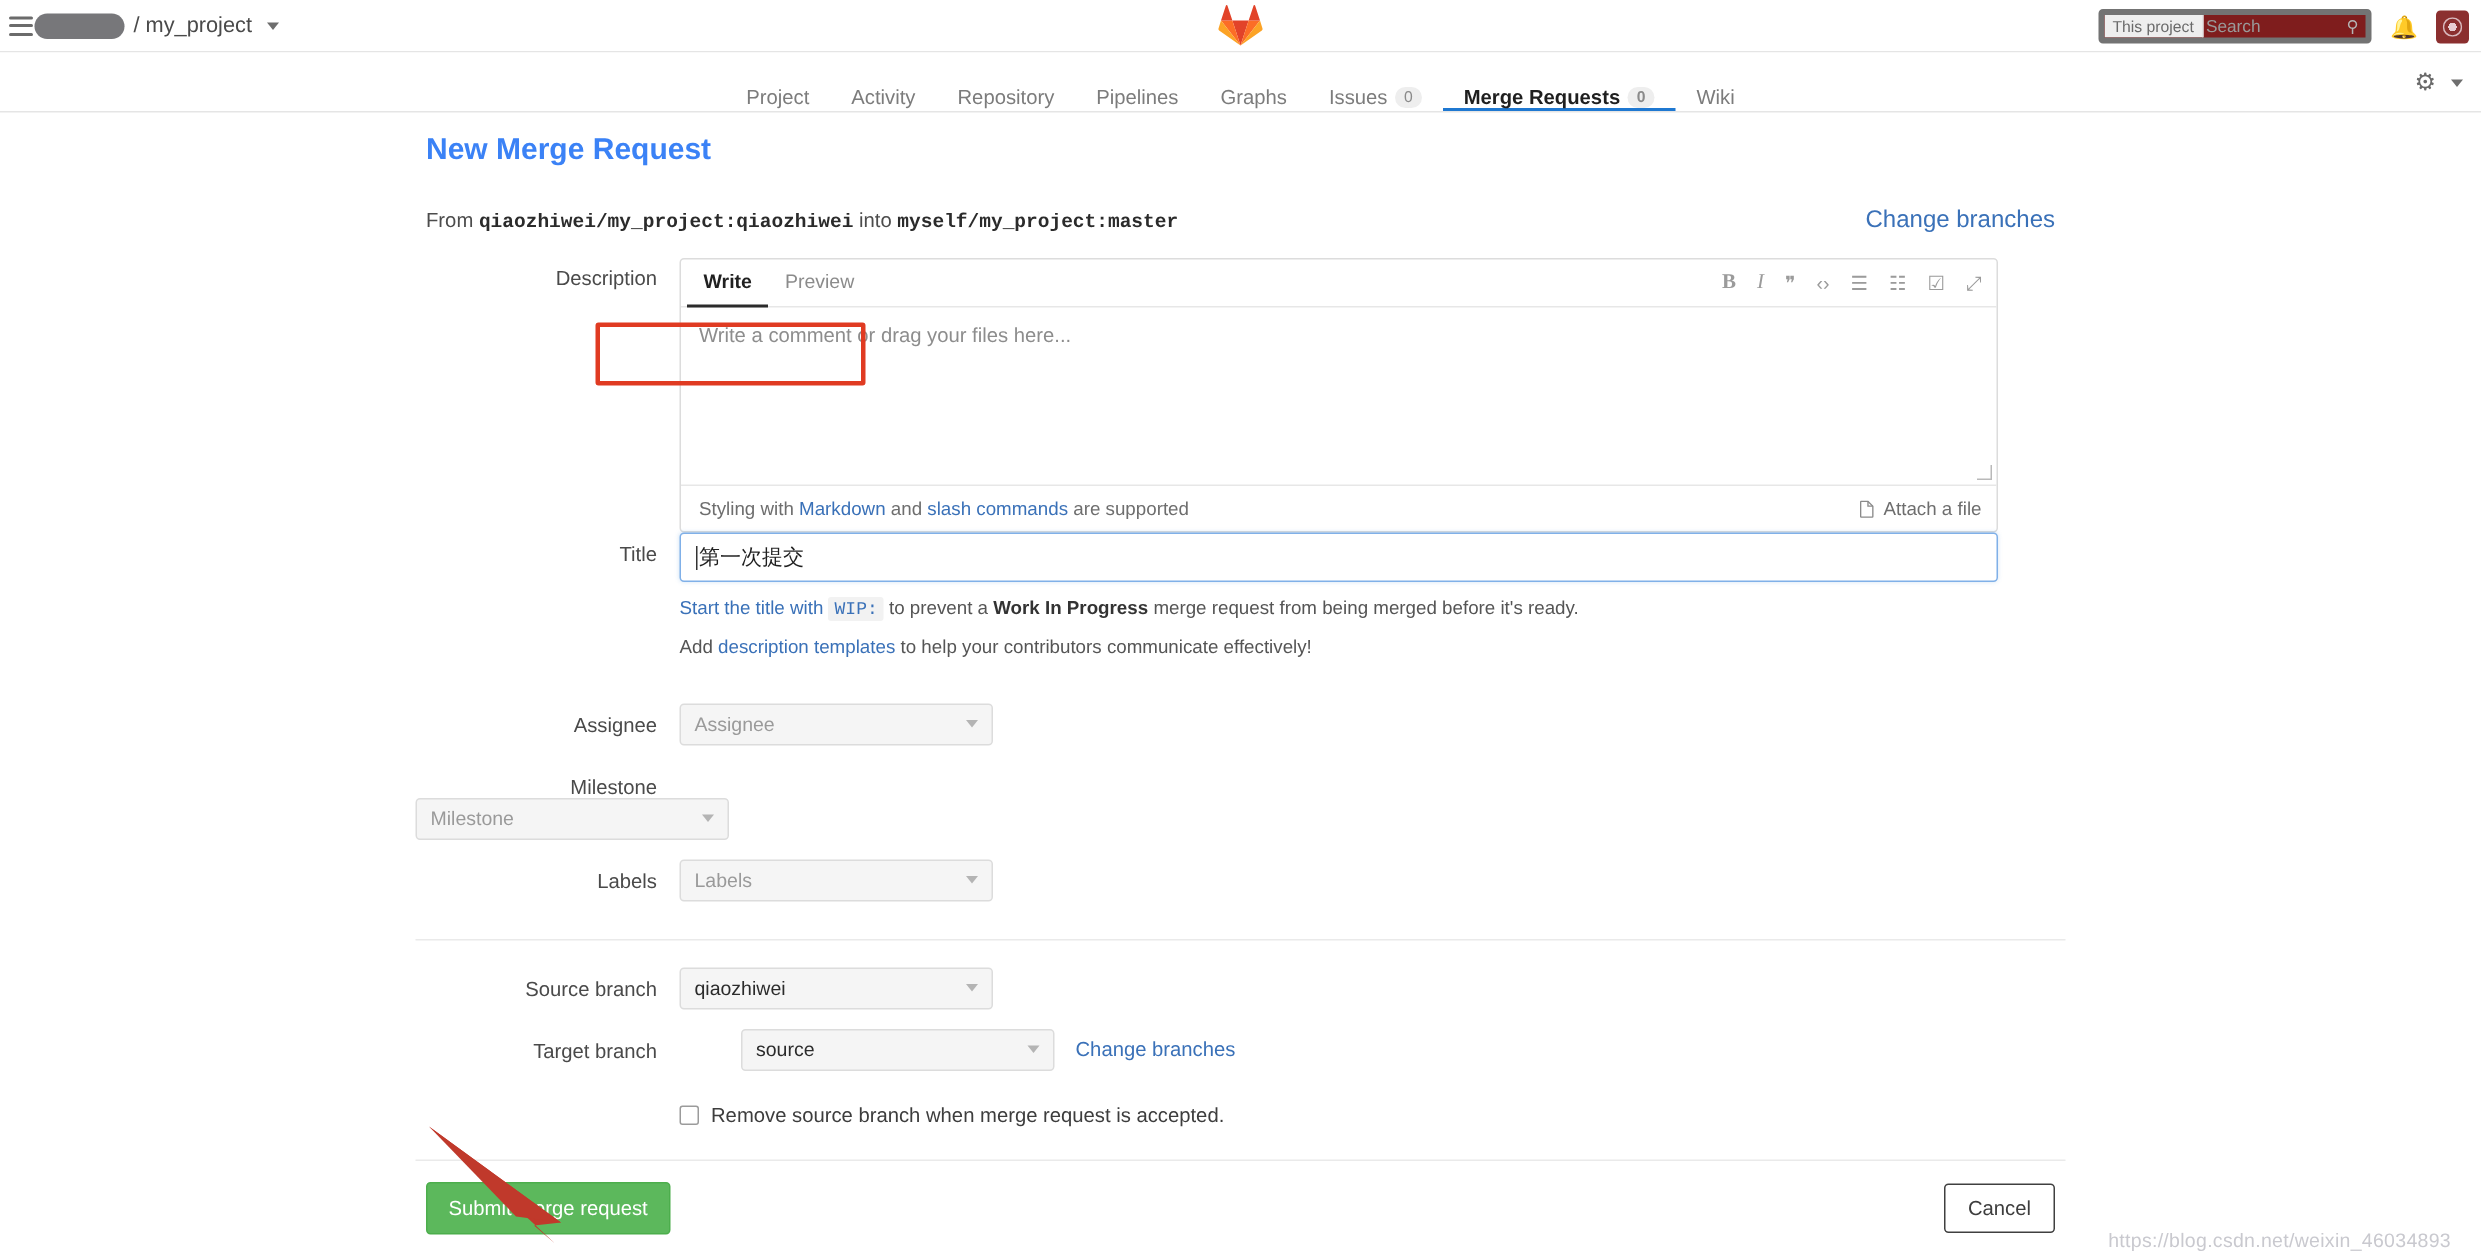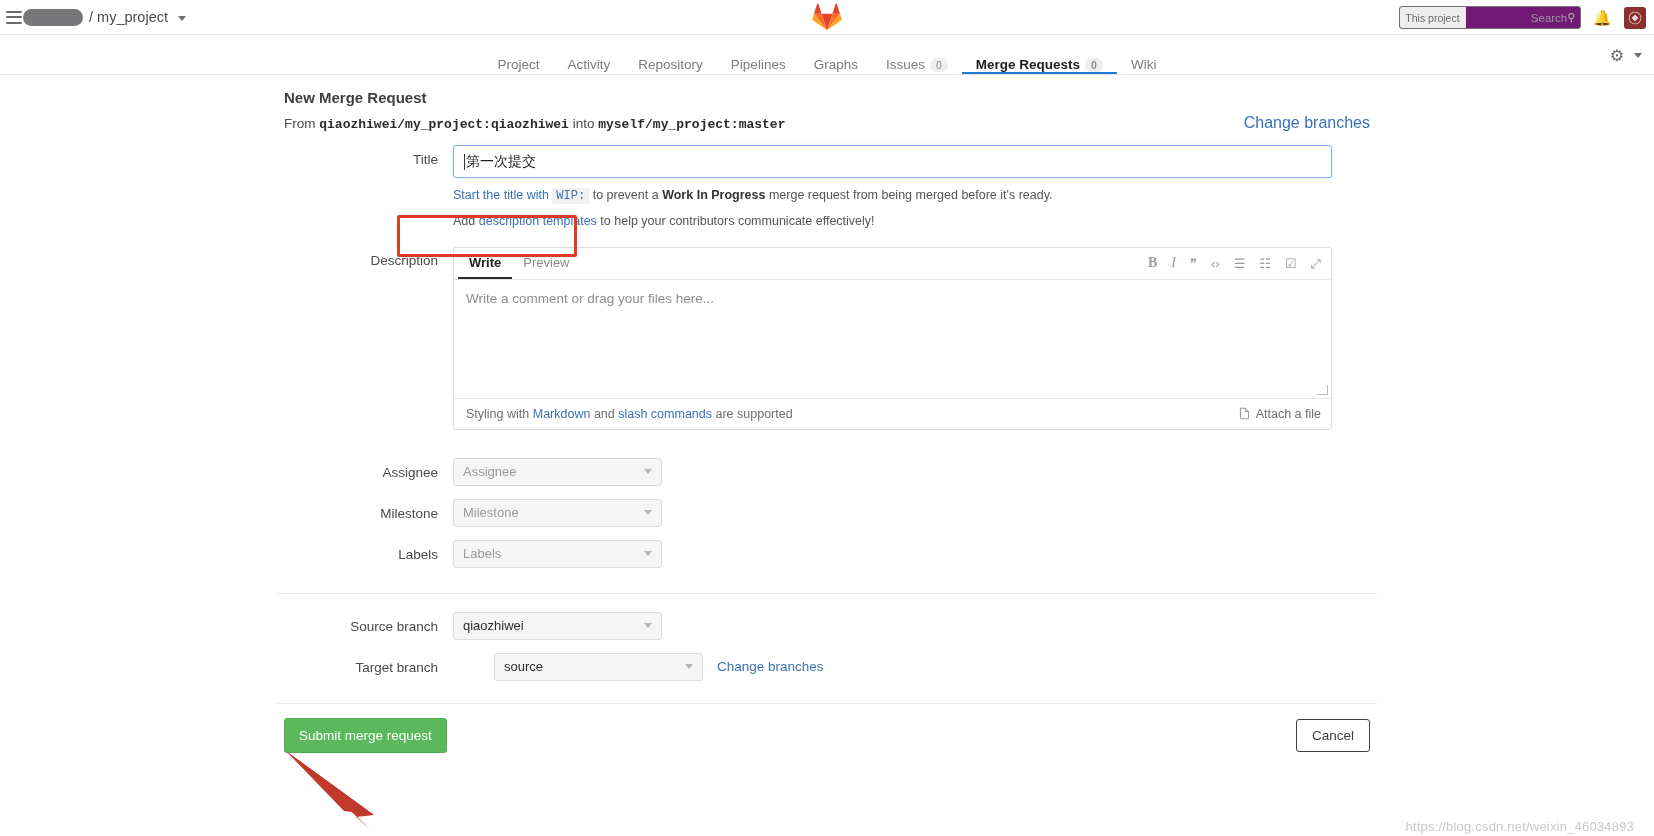--- a/index.html
+++ b/index.html
@@ -44,22 +44,22 @@
     position: absolute; left: 50%; transform: translateX(-50%);
     top: 2px; width: 30px; height: 30px;
   }
   .topbar-right {
     position: absolute; right: 8px; top: 0; height: 35px;
     display: flex; align-items: center; gap: 12px;
   }
   .searchbox {
     display: flex; align-items: center;
     width: 182px; height: 23px;
-    border: 1px solid #737373; border-radius: 3px;
-    background: #701a75; overflow: hidden; text-align: right;
+    border: 4px solid #737373; border-radius: 3px;
+    background: #7f1d1d; overflow: hidden;
   }
   .search-scope {
     background: #eeeeee; color: #6a6a6a; font-size: 10.5px;
     padding: 0 5px; height: 100%; display: flex; align-items: center;
     border-right: 1px solid #e3e3e3; white-space: nowrap;
   }
   .search-ph { font-size: 11.5px; color: #9a9a9a; padding-left: 2px; flex: 1; }
   .search-mag { padding-right: 5px; color: #b5b5b5; font-size: 11px; }
   .bell { color: #5c5c5c; font-size: 15px; }
   .avatar-red {
@@ -99,22 +99,22 @@
   }
   .gear-ic { font-size: 16px; }
 
   
   .page { padding: 0; }
   .content {
     width: 1100px; margin: 0 auto; padding-top: 14px;
     position: relative;
   }
   h1.page-title {
-    font-size: 15px; font-weight: bold; color: #404040;
-    margin: 0 0 8px 7px;
+    font-size: 20px; font-weight: bold; color: #3b82f6;
+    margin: 0 0 26px 7px;
   }
   .frombar {
     display: flex; align-items: baseline; justify-content: space-between;
     margin: 0 7px 13px 7px;
   }
   .frombar .txt { font-size: 13.5px; color: #4c4c4c; }
   .frombar .txt b { font-family: "Liberation Mono", monospace; font-size: 13px; color: #2b2b2b; }
   .link { color: #3a71b8; text-decoration: none; cursor: pointer; }
 
   .formrow { display: flex; align-items: flex-start; margin-bottom: 0; }
@@ -307,42 +307,20 @@
     <h1 class="page-title">New Merge Request</h1>
 
     <div class="frombar">
       <div class="txt">
         <span>From</span>
         <b>qiaozhiwei/my_project:qiaozhiwei</b>
         <span>into</span>
         <b>myself/my_project:master</b>
       </div>
       <a class="link">Change branches</a>
-    </div>
-
-    <div class="formrow" style="margin-bottom:4px;">
-      <div class="formlabel">Title</div>
-      <div class="formctl">
-        <div class="title-input">
-          <span class="caret-bar"></span>
-            <span>第一次提交</span>
-        </div>
-        <div class="hint">
-          <a class="link">Start the title with</a>
-          <span class="code-chip">WIP:</span>
-          <span>to prevent a</span>
-          <b>Work In Progress</b>
-          <span>merge request from being merged before it's ready.</span>
-        </div>
-        <div class="hint" style="margin-top:7px;">
-          <span>Add</span>
-          <a class="link">description templates</a>
-          <span>to help your contributors communicate effectively!</span>
-        </div>
-      </div>
     </div>
 
     <div class="formrow" style="margin-top:14px;">
       <div class="formlabel" style="padding-top:8px;">Description</div>
       <div class="formctl">
         <div class="editor">
           <div class="ed-head">
             <div class="ed-tabs">
               <div class="ed-tab active">
                 <span>Write</span>
@@ -379,31 +357,53 @@
                 <path d="M3 1.5h6l4 4V14a.5.5 0 0 1-.5.5h-9A.5.5 0 0 1 3 14V2a.5.5 0 0 1 .5-.5z" fill="none" stroke="#8a8a8a" stroke-width="1.1"></path>
                 <path d="M9 1.5V5.5h4" fill="none" stroke="#8a8a8a" stroke-width="1.1"></path>
               </svg>
               <span>Attach a file</span>
             </div>
           </div>
         </div>
       </div>
     </div>
 
+    <div class="formrow" style="margin-bottom:4px;">
+      <div class="formlabel">Title</div>
+      <div class="formctl">
+        <div class="title-input">
+          <span class="caret-bar"></span>
+            <span>第一次提交</span>
+        </div>
+        <div class="hint">
+          <a class="link">Start the title with</a>
+          <span class="code-chip">WIP:</span>
+          <span>to prevent a</span>
+          <b>Work In Progress</b>
+          <span>merge request from being merged before it's ready.</span>
+        </div>
+        <div class="hint" style="margin-top:7px;">
+          <span>Add</span>
+          <a class="link">description templates</a>
+          <span>to help your contributors communicate effectively!</span>
+        </div>
+      </div>
+    </div>
+
     <div class="formrow" style="margin-top:28px;">
       <div class="formlabel">Assignee</div>
       <div class="formctl">
         <div class="sel">
           <span class="ph">Assignee</span>
           <span class="arr"></span>
         </div>
       </div>
     </div>
 
-    <div class="formrow" style="margin-top:13px;">
+    <div class="formrow" style="margin-top:13px;flex-direction:column;">
       <div class="formlabel">Milestone</div>
       <div class="formctl">
         <div class="sel">
           <span class="ph">Milestone</span>
           <span class="arr"></span>
         </div>
       </div>
     </div>
 
     <div class="formrow" style="margin-top:13px;">
@@ -432,20 +432,29 @@
       <div class="formlabel">Target branch</div>
       <div class="formctl" style="display:flex;align-items:center;gap:14px;">
         <div class="sel">
           <span class="val">source</span>
           <span class="arr"></span>
         </div>
         <a class="link" style="font-size:13.5px;">Change branches</a>
       </div>
     </div>
 
+    <div class="formrow" style="margin-top:22px;">
+      <div class="formlabel"></div>
+      <div class="formctl">
+        <label class="checkrow">
+          <span class="cbox"></span>
+          <span>Remove source branch when merge request is accepted.</span>
+        </label>
+      </div>
+    </div>
 
     <div class="footer-actions" style="margin-top:22px;">
       <button class="btn-submit">Submit merge request</button>
       <button class="btn-cancel">Cancel</button>
     </div>
 
     <div class="annot-rect" style="left:120px; top:140px; width:180px; height:42px;"></div>
 
     <svg class="arrow-annot" width="150" height="90" viewBox="0 0 150 90">
       <path d="M8 6 L96 70 L78 72 L92 84 Z" fill="#c0392b"></path>

